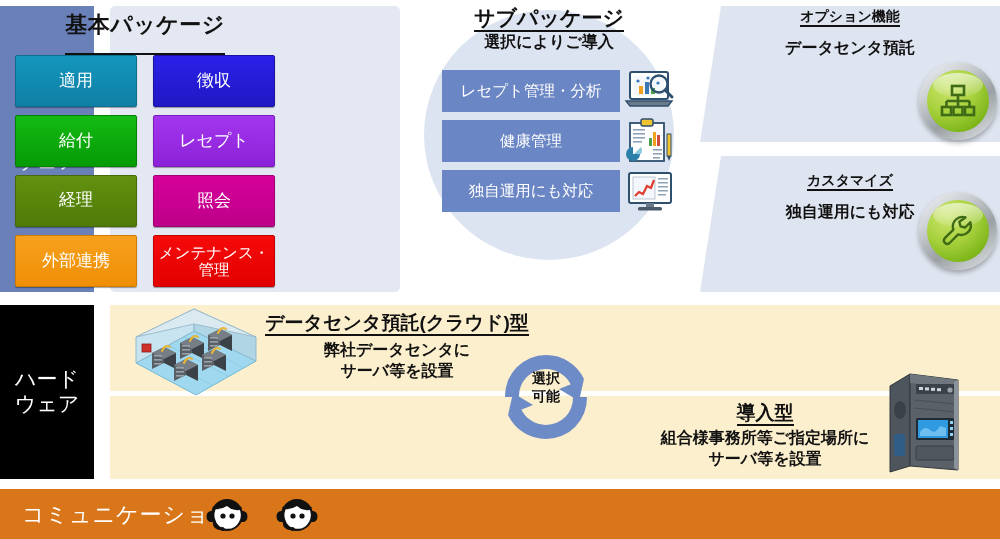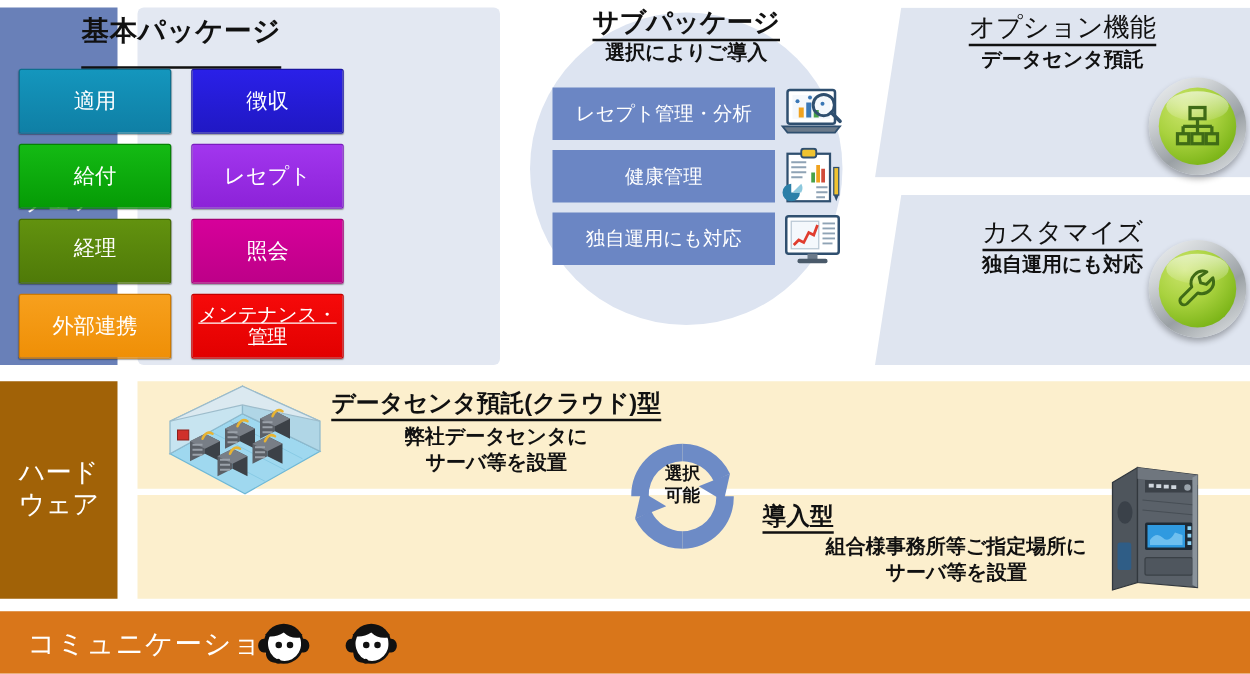--- a/index.html
+++ b/index.html
@@ -12,21 +12,21 @@
 
   
   .cat-panel{
     position:absolute;display:flex;align-items:center;justify-content:center;
     text-align:center;color:#ffffff;line-height:1.18;font-weight:400;
   }
   #cat-software{
     left:0;top:6px;width:94px;height:286px;background:#6980b8;font-size:21px;
   }
   #cat-hardware{
-    left:0;top:305px;width:94px;height:174px;background:#a16207;font-size:21px;
+    left:0;top:305px;width:94px;height:174px;background:#000000;font-size:21px;
   }
 
   
   #basic-panel{
     left:110px;top:6px;width:290px;height:286px;
     background:#e3e8f2;border-radius:5px;
   }
   #basic-title{
     position:absolute;left:0;top:10px;width:290px;text-align:center;
     font-size:22px;font-weight:700;color:#111;letter-spacing:.5px;
@@ -44,21 +44,21 @@
     box-shadow:0 1px 1px rgba(0,0,0,.35);
   }
   .tile.two-line{font-size:15.5px;}
   .t-teal   {background:linear-gradient(#1496bd,#0f7fa5);border:1px solid #0d6f8e;}
   .t-blue   {background:linear-gradient(#2a20e8,#2018c4);border:1px solid #1a14a0;}
   .t-green  {background:linear-gradient(#14ba14,#059b05);border:1px solid #058205;}
   .t-purple {background:linear-gradient(#a236ee,#8c22d8);border:1px solid #7a1cbe;}
   .t-olive  {background:linear-gradient(#62920f,#4f7a08);border:1px solid #456b06;font-family:Liberation Mono, monospace;}
   .t-magenta{background:linear-gradient(#d6009a,#bd0088);border:1px solid #a30076;}
   .t-orange {background:linear-gradient(#f7a01d,#ef8f06);border:1px solid #cf7a00;}
-  .t-red    {background:linear-gradient(#f60a0a,#e20000);border:1px solid #c20000;text-decoration:underline;}
+  .t-red    {background:linear-gradient(#f60a0a,#e20000);border:1px solid #c20000;}
 
   
   #sub-circle{
     left:424px;top:10px;width:250px;height:250px;border-radius:50%;
     background:#dde4f1;
   }
   #sub-title{
     position:absolute;left:424px;top:4px;width:250px;text-align:center;
     font-size:21px;font-weight:700;color:#111;
   }
@@ -76,22 +76,22 @@
   .sub-icon{width:52px;height:46px;margin-left:4px;}
 
   
   .para{
     position:absolute;background:#dfe5f0;
     clip-path:polygon(7% 0,100% 0,100% 100%,0% 100%);
   }
   #para-option{left:700px;top:6px;width:300px;height:136px;}
   #para-custom{left:700px;top:156px;width:300px;height:136px;}
   .para-title{
-    position:absolute;width:300px;text-align:center;font-size:21px;
-    font-weight:400;color:#111;
+    position:absolute;width:300px;text-align:center;font-size:14px;
+    font-weight:700;color:#111;
   }
   .para-title .u{border-bottom:2px solid #111;padding-bottom:1px;}
   .para-sub{
     position:absolute;width:300px;text-align:center;font-size:16px;
     font-weight:700;color:#111;
   }
   #opt-title{left:700px;top:8px;}
   #opt-sub  {left:700px;top:38px;}
   #cus-title{left:700px;top:172px;}
   #cus-sub  {left:700px;top:202px;}
@@ -131,21 +131,21 @@
     font-size:16px;font-weight:700;color:#111;line-height:1.3;
   }
 
   #cycle{left:492px;top:345px;width:108px;height:104px;}
   #cycle-label{
     position:absolute;left:492px;top:370px;width:108px;text-align:center;
     font-size:14px;font-weight:700;color:#111;line-height:1.25;
   }
 
   #intro-title{
-    position:absolute;left:610px;top:400px;width:310px;
+    position:absolute;left:610px;top:400px;width:310px;text-align:center;
     font-size:19px;font-weight:700;color:#111;
   }
   #intro-title .u{border-bottom:2px solid #111;padding-bottom:1px;}
   #intro-sub{
     position:absolute;left:600px;top:428px;width:330px;text-align:center;
     font-size:16px;font-weight:700;color:#111;line-height:1.3;
   }
   #server-img{left:876px;top:358px;width:96px;height:118px;}
 
   

